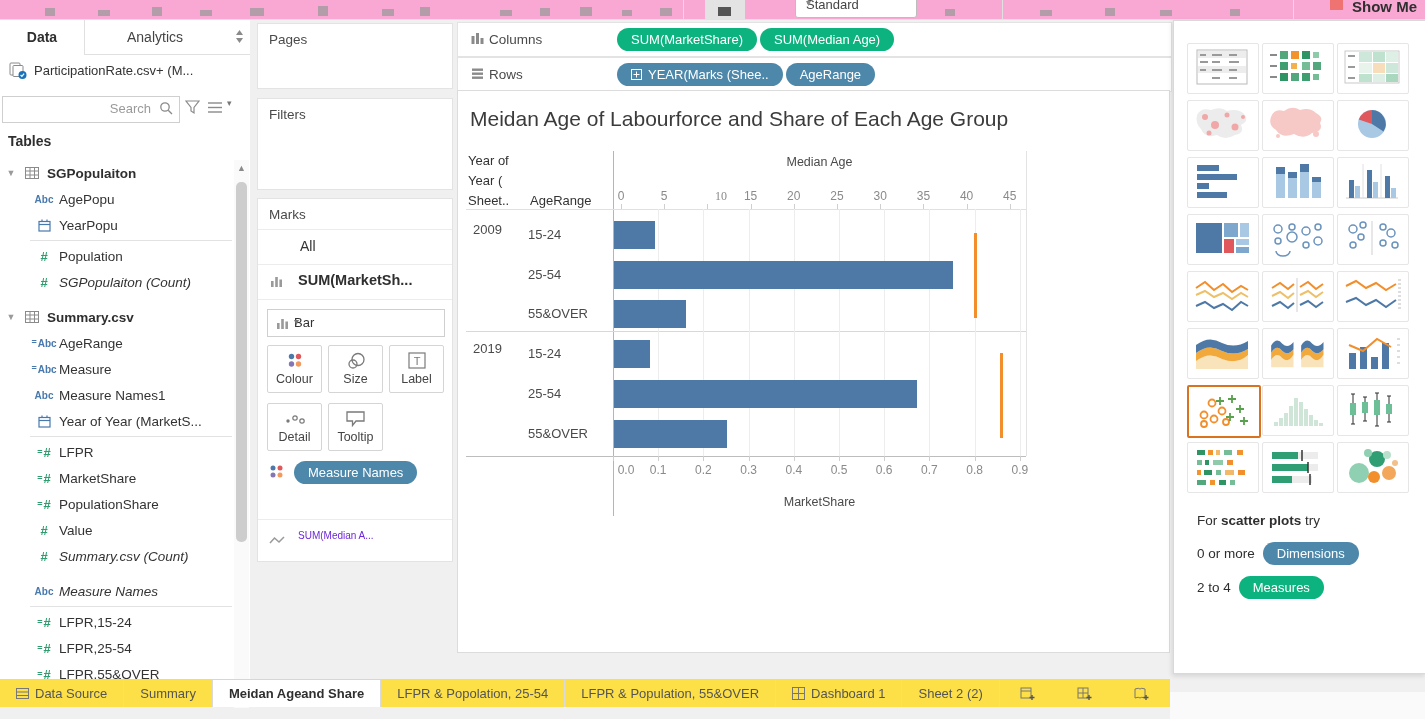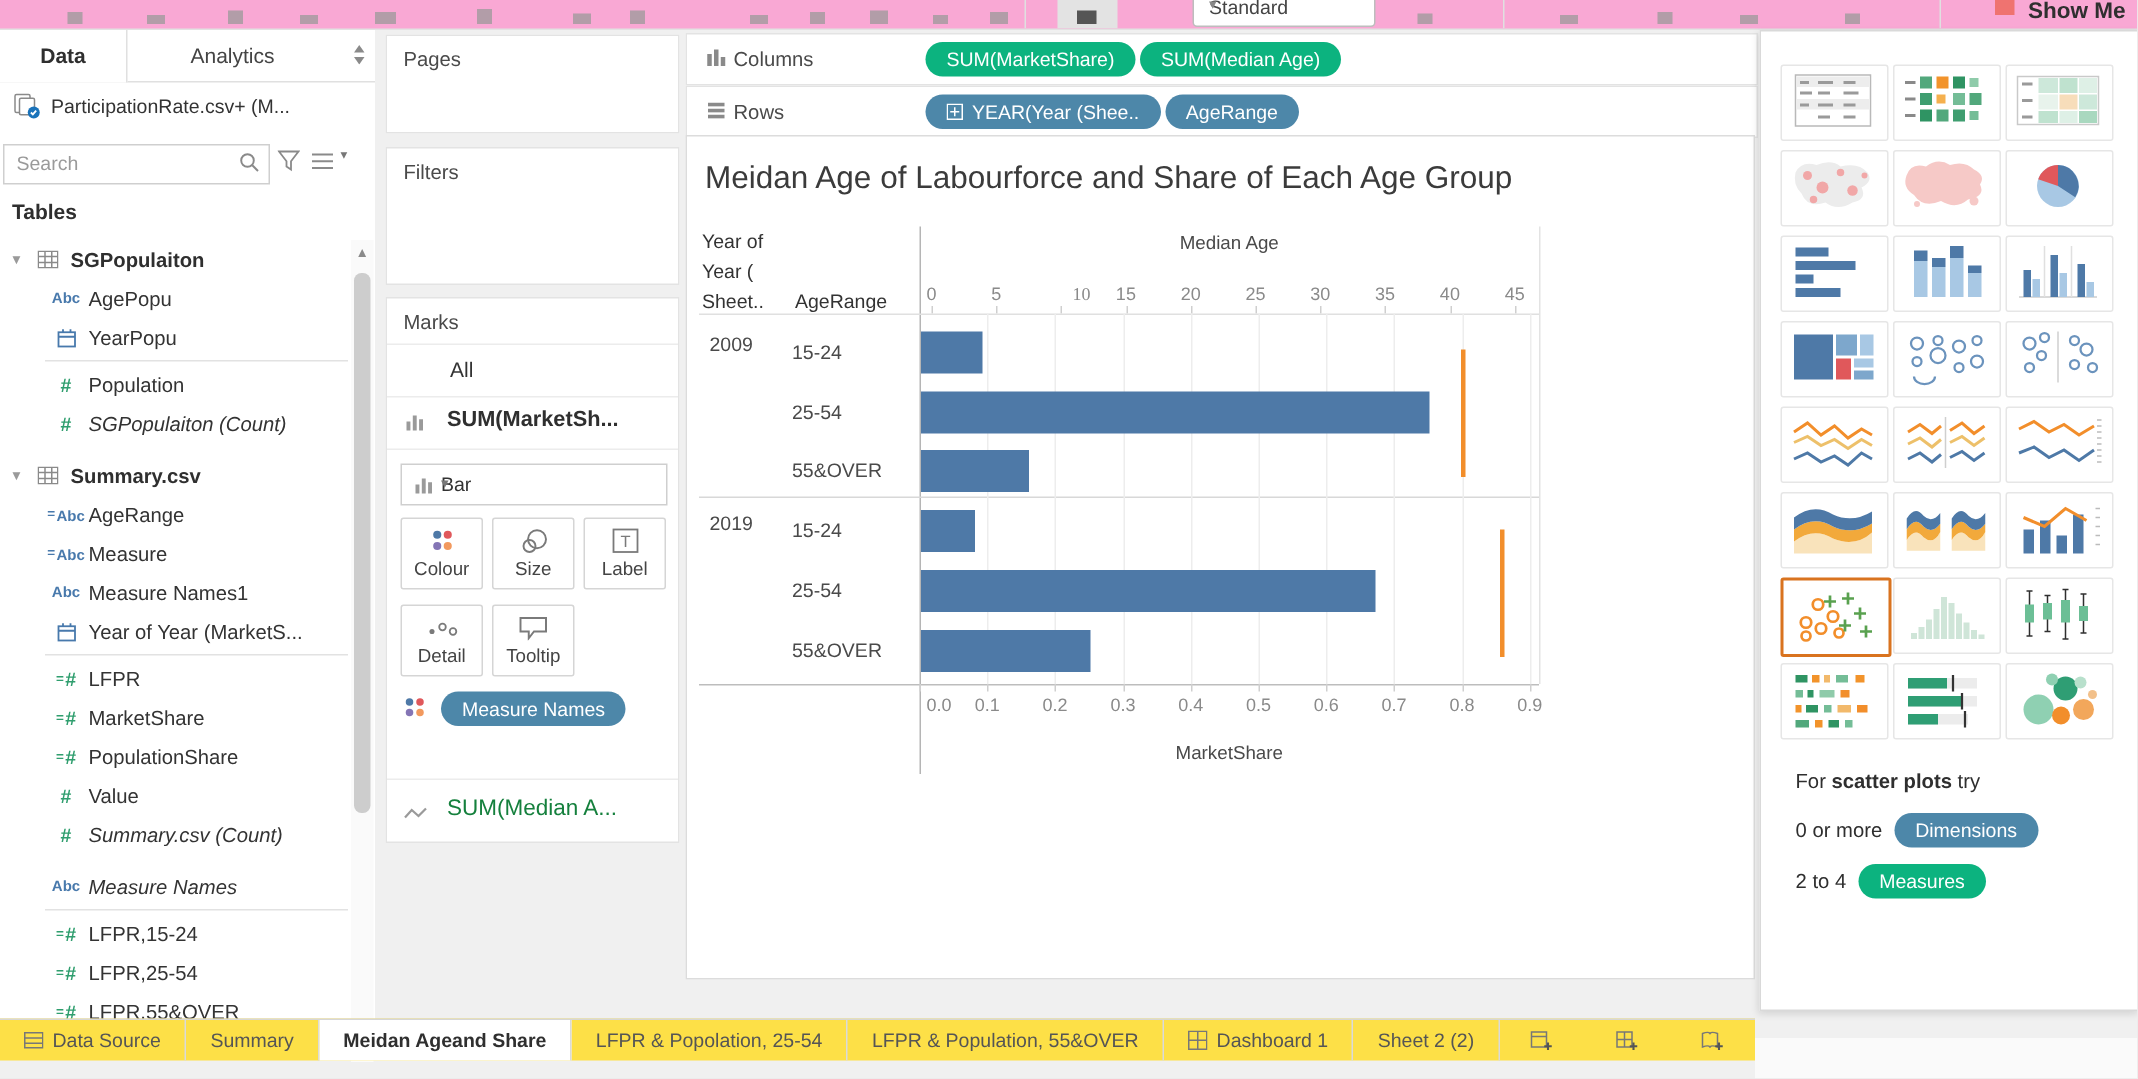--- a/index.html
+++ b/index.html
@@ -21,21 +21,21 @@
   #pane-tabs{position:absolute;left:0;top:0;width:250px;height:34px;border-bottom:1px solid #e0e0e0;}
   .pane-tab{position:absolute;top:0;height:34px;line-height:34px;font-size:14px;}
   #tab-data{left:0;width:84px;text-align:center;font-weight:bold;color:#2f2f2f;background:#fff;border-right:1px solid #e0e0e0;height:35px;}
   #tab-analytics{left:85px;width:140px;text-align:center;color:#444;}
   #tab-sort{position:absolute;right:6px;top:10px;color:#8a8a8a;}
   #ds-row{position:absolute;left:0;top:36px;width:250px;height:30px;}
   #ds-row .lbl{position:absolute;left:34px;top:7px;font-size:13px;color:#333;}
   #ds-row svg{position:absolute;left:8px;top:6px;}
   #search-row{position:absolute;left:0;top:76px;width:250px;height:28px;}
   #search-box{position:absolute;left:2px;top:0;width:176px;height:25px;border:1px solid #cfcfcf;background:#fff;}
-  #search-box input{position:absolute;left:6px;top:3px;width:140px;border:0;outline:none;font-size:13px;color:#be185d;font-family:"Liberation Sans",sans-serif;background:transparent;}
+  #search-box input{position:absolute;left:6px;top:3px;width:140px;border:0;outline:none;font-size:13px;color:#be185d;font-family:"Liberation Sans",sans-serif;background:transparent;text-align:right;}
   #search-box input::placeholder{color:#9a9a9a;}
   .mini-ic{position:absolute;top:4px;}
   #tables-heading{position:absolute;left:8px;top:113px;font-size:14px;font-weight:bold;color:#2f2f2f;}
   #field-list{position:absolute;left:0;top:140px;width:232px;}
   .field-row{display:flex;align-items:center;height:26px;cursor:default;}
   .field-chev{width:14px;margin-left:4px;color:#9a9a9a;font-size:9px;text-align:center;}
   .field-ic{width:24px;margin-left:2px;display:flex;justify-content:center;align-items:center;flex:none;}
   .field-ic2{width:24px;margin-left:32px;display:flex;justify-content:center;align-items:center;flex:none;}
   .field-lab{margin-left:3px;font-size:13.5px;color:#333;white-space:nowrap;overflow:hidden;}
   .bold{font-weight:bold;color:#2f2f2f;}
@@ -64,21 +64,21 @@
   #type-dd span{position:absolute;left:26px;top:5px;font-size:13px;color:#333;}
   #type-dd .car{position:absolute;right:7px;top:6px;color:#777;font-size:10px;}
   .mbtn{position:absolute;width:53px;height:46px;border:1px solid #d5d5d5;border-radius:2px;background:#fff;text-align:center;}
   .mbtn .mic{display:block;margin:6px auto 0;height:18px;}
   .mbtn .mlab{display:block;font-size:12.5px;color:#444;margin-top:2px;text-align:center;}
   #mn-row{position:absolute;left:10px;top:262px;width:180px;height:24px;}
   #mn-row .legend{position:absolute;left:0;top:3px;}
   #mn-pill{position:absolute;left:26px;top:0;}
   #marks-m2{position:absolute;left:0;top:320px;width:100%;height:40px;border-top:1px solid #ececec;}
   #marks-m2 .ic{position:absolute;left:11px;top:15px;}
-  #marks-m2 span{position:absolute;left:40px;top:10px;font-size:15px;color:#15803d;}
+  #marks-m2 span{position:absolute;left:40px;top:10px;font-size:10px;color:#6d28d9;}
   
   #main-col{position:absolute;left:457px;top:20px;width:713px;height:672px;}
   .shelf-row{position:absolute;left:0;width:713px;height:33px;background:#fff;border:1px solid #e3e3e3;display:flex;align-items:center;}
   .shelf-ic{margin-left:13px;width:18px;color:#777;flex:none;}
   .shelf-name{width:120px;font-size:13.5px;color:#4a4a4a;}
   .pillwrap{display:flex;margin-left:8px;}
   .pill{display:inline-flex;align-items:center;height:23px;border-radius:12px;color:#fff;font-size:13px;padding:0 14px;margin-right:3px;white-space:nowrap;}
   .pill.green{background:#0cb37f;}
   .pill.blue{background:#4d87a9;}
   .pill .pfx{display:inline-flex;margin-right:6px;}
@@ -456,21 +456,21 @@
       <span class="shelf-name">Rows</span>
       <span class="pillwrap" id="rows-pills">
           <div class="pill blue">
             <div class="pfx">
               <svg width="11" height="11" viewBox="0 0 11 11">
                 <rect x="0.5" y="0.5" width="10" height="10" fill="none" stroke="#fff"></rect>
                 <line x1="2.5" y1="5.5" x2="8.5" y2="5.5" stroke="#fff"></line>
                 <line x1="5.5" y1="2.5" x2="5.5" y2="8.5" stroke="#fff"></line>
               </svg>
             </div>
-            <span>YEAR(Year (Shee..</span>
+            <span>YEAR(Marks (Shee..</span>
           </div>
           <div class="pill blue">
             <span>AgeRange</span>
           </div>
         </span>
     </div>
     <div id="chart-card">
       <div id="chart-title">Meidan Age of Labourforce and Share of Each Age Group</div>
       <div id="chart-region">
           <div class="rowhdr" style="left: 10px; top: 62px; color: rgb(51, 51, 51);">Year of</div>

